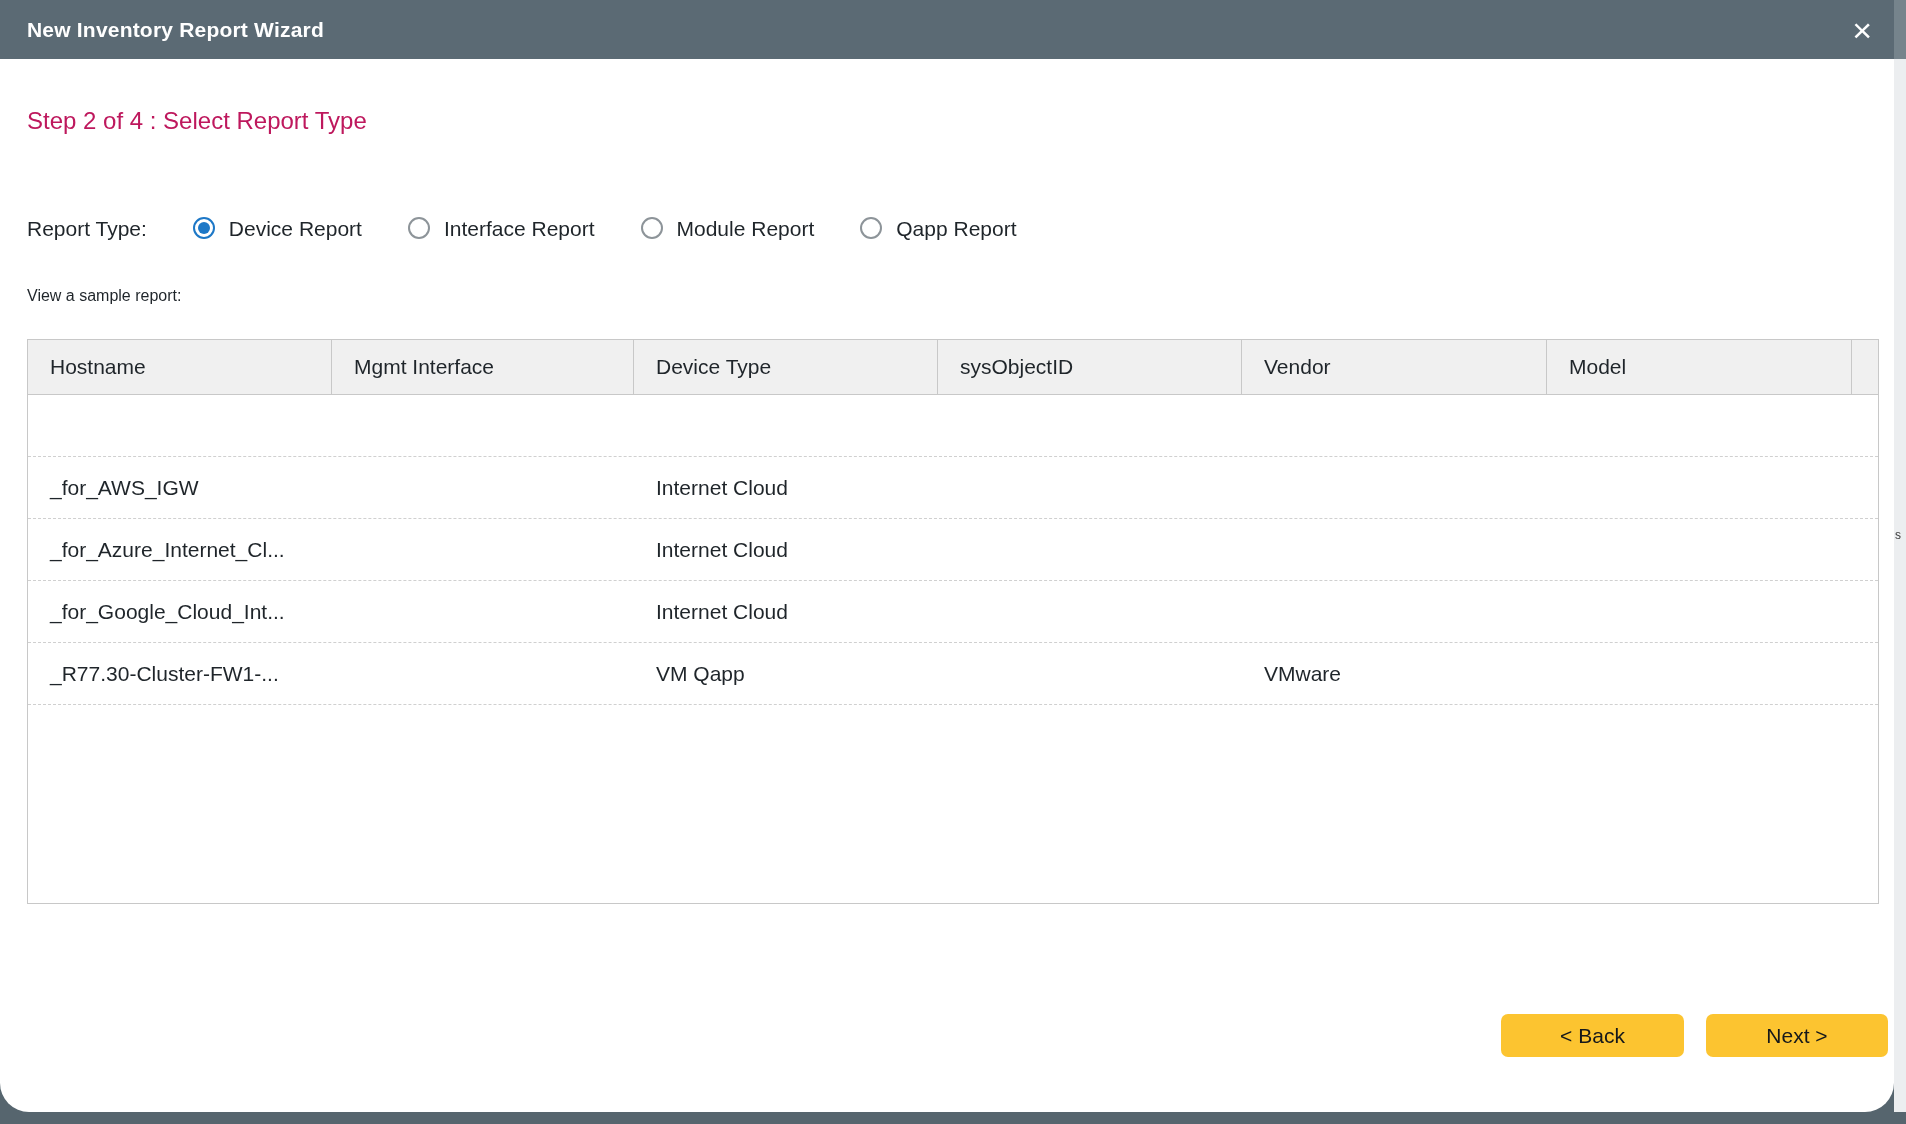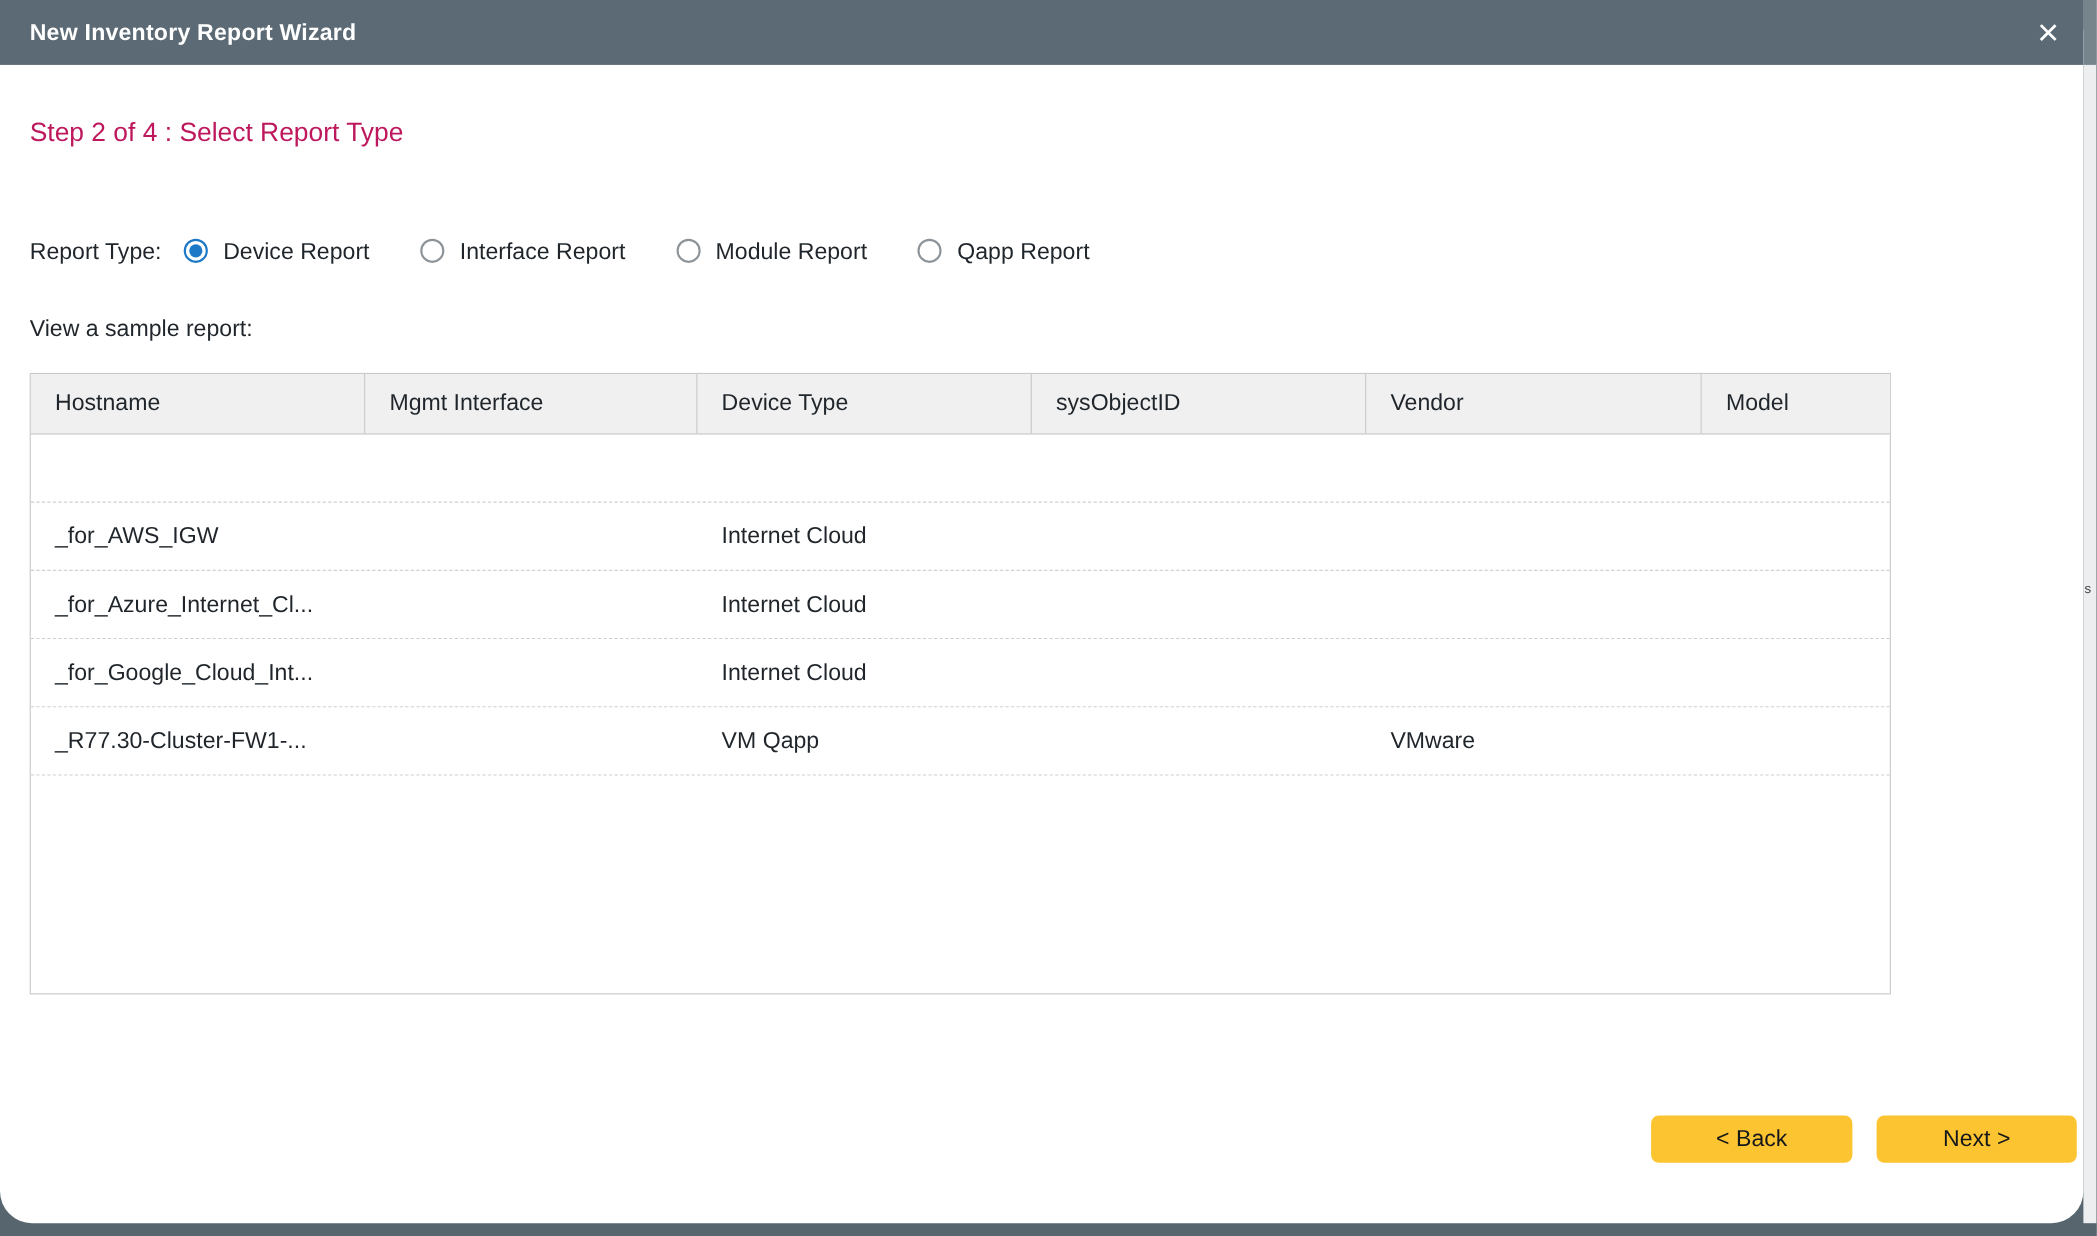--- a/index.html
+++ b/index.html
@@ -46,42 +46,42 @@
 
   .step-heading {
     position: absolute; left: 27px; top: 107px;
     font-size: 24px; font-weight: 400; color: #be185d;
   }
 
   .report-type-row {
     position: absolute; left: 27px; top: 214px;
     display: flex; align-items: center; height: 30px;
   }
-  .rt-label { font-size: 21px; color: #1f252a; margin-right: 20px; }
+  .rt-label { font-size: 21px; color: #1f252a; margin-right: 46px; }
   .radio-option { display: flex; align-items: flex-start; margin-right: 46px; cursor: pointer; }
   .radio {
     width: 22px; height: 22px; border-radius: 50%;
     border: 2px solid #8d9499; background: #fff;
     display: inline-block; position: relative; flex: 0 0 auto;
   }
   .radio.selected { border-color: var(--accent-blue); }
   .radio.selected::after {
     content: ""; position: absolute; inset: 3px; border-radius: 50%;
     background: var(--accent-blue);
   }
   .radio-text { font-size: 21px; color: #1f252a; margin-left: 14px; }
 
   .sample-label {
     position: absolute; left: 27px; top: 287px;
-    font-size: 21px; color: #1f252a;
+    font-size: 16px; color: #1f252a;
   }
 
   .table {
     position: absolute; left: 27px; top: 339px;
-    width: 1692px; height: 565px;
+    width: 1852px; height: 565px;
     border: 1px solid #c8c8c8; background: #fff;
     overflow: hidden;
   }
   .thead {
     display: grid;
     grid-template-columns: 304px 302px 304px 304px 305px 305px 1fr;
     height: 55px; background: #f0f0f0;
     border-bottom: 1px solid #c8c8c8;
   }
   .th {

